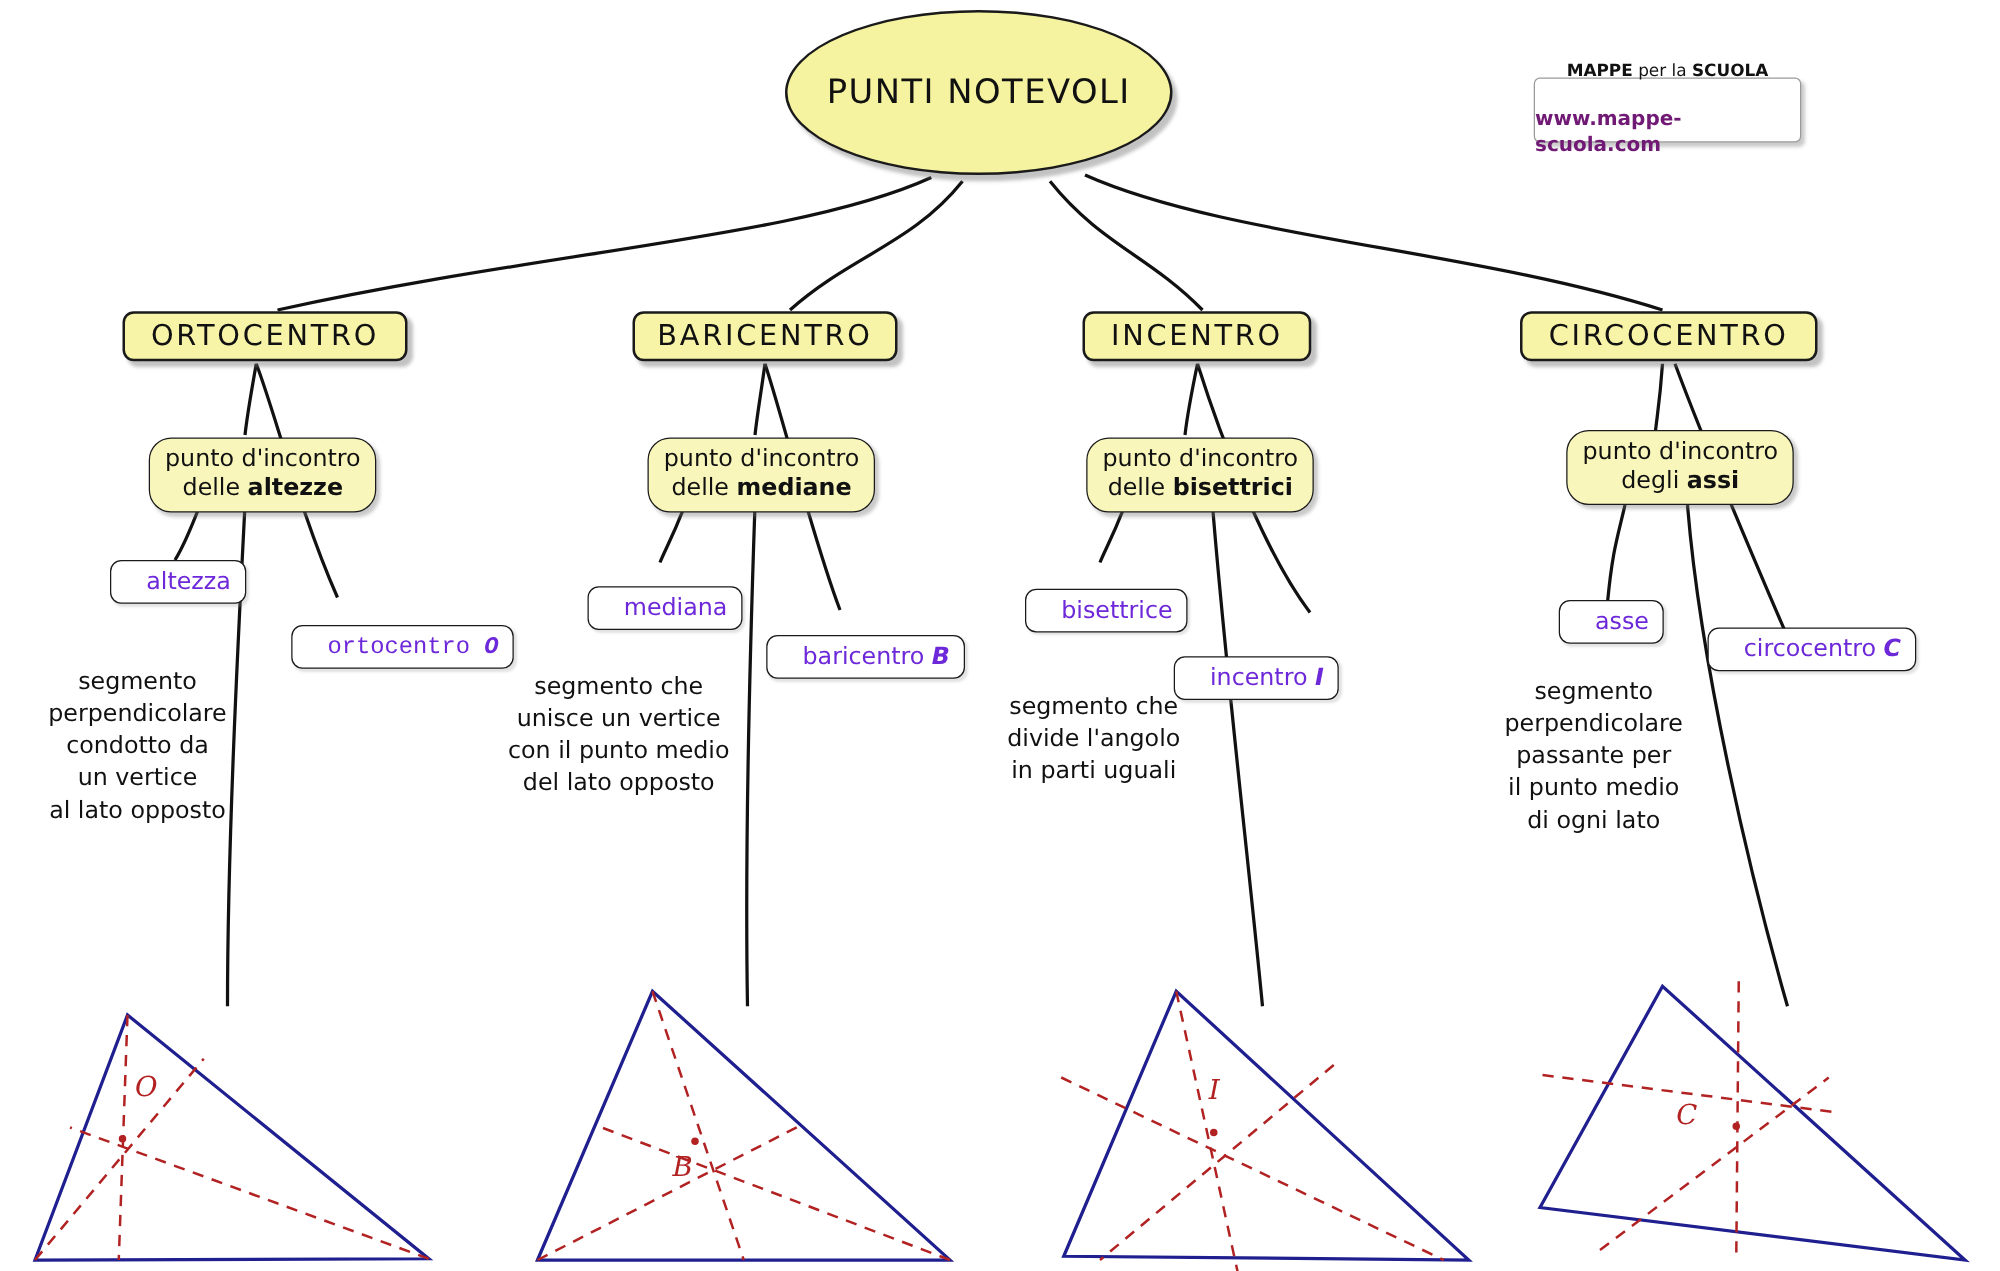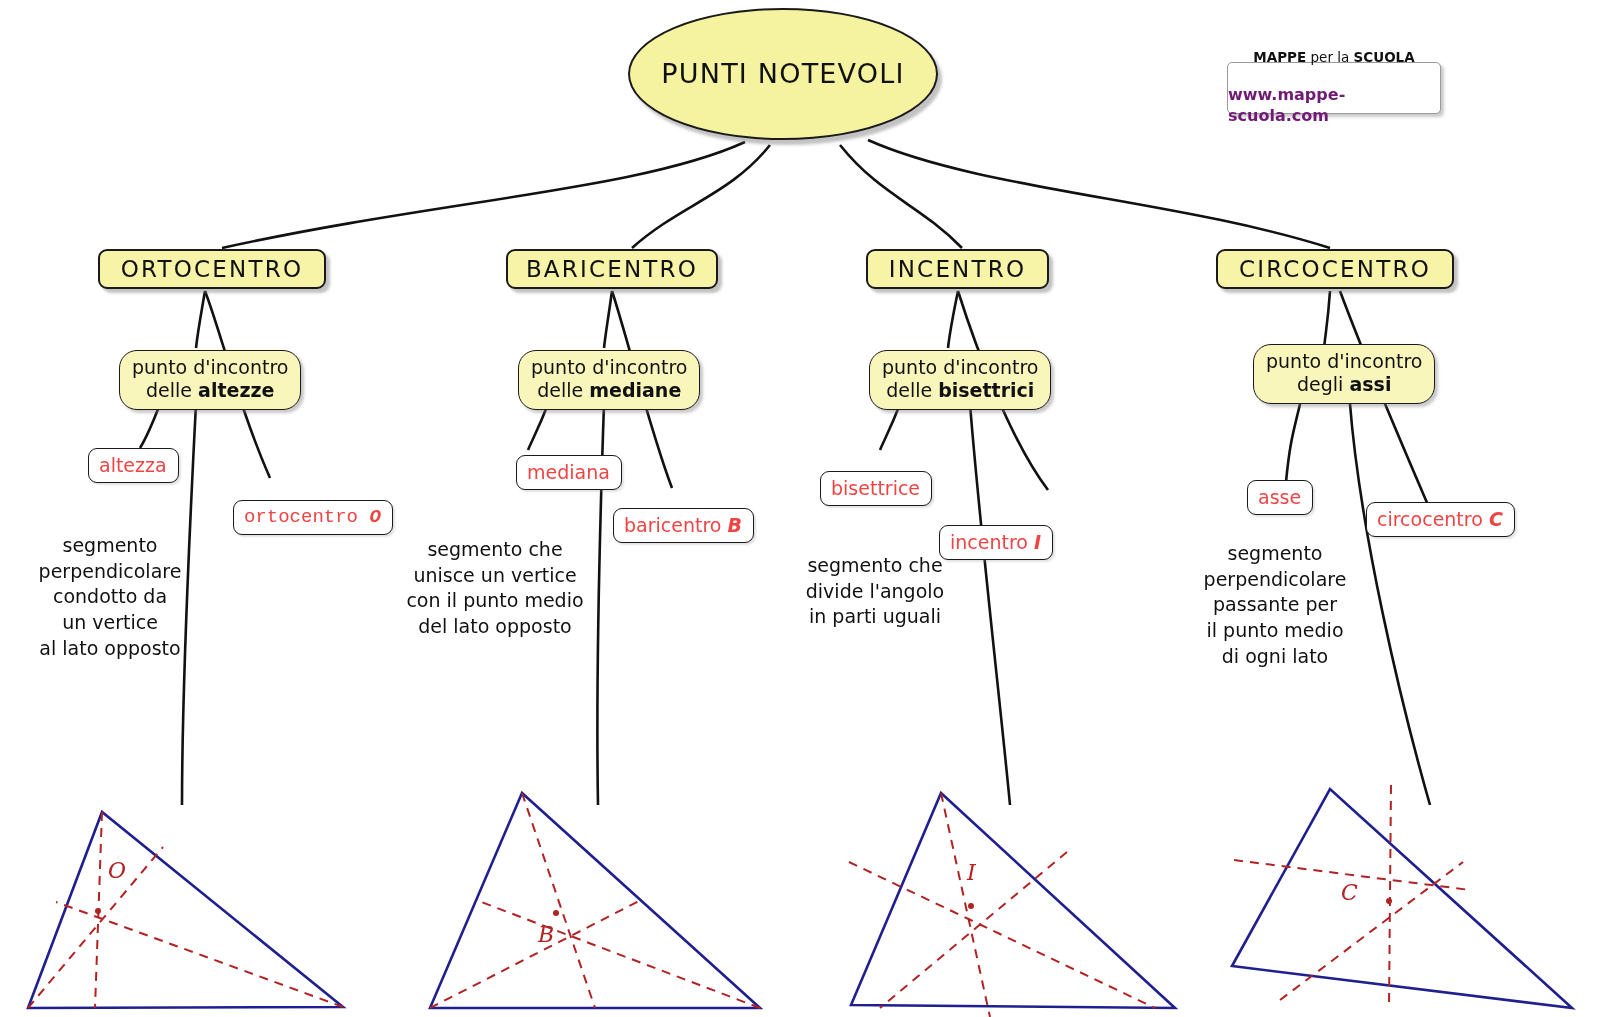--- a/index.html
+++ b/index.html
@@ -85,23 +85,23 @@
     font-size: 19px;
     line-height: 1.22;
     color: #111;
   }
   .lvl2 b { font-weight: bold; }
   
   .lvl3 {
     border-radius: 9px;
     background: #ffffff;
     border: 1.5px solid #1a1a1a;
-    padding: 5px 11px 6px 10px;
+    padding: 5px 11px 6px 28px;
     font-size: 19px;
-    color: #ef4444;
+    color: #6d28d9;
     box-shadow: 2px 2px 2px rgba(150,150,150,0.28);
   }
   .lvl3 i { font-style: italic; font-weight: bold; }
   
   .desc {
     position: absolute;
     font-size: 19px;
     line-height: 1.35;
     color: #111;
     text-align: center;
@@ -250,21 +250,21 @@
 al lato opposto</div>
   <div class="tri-label" style="left:108px; top:858px;">O</div>
 
   <div class="node lvl1" style="left:506px; top:249px; width:212px;">
     <span>BARICENTRO</span>
   </div>
   <div class="node lvl2" style="left:518px; top:350px;">
     <div>punto d'incontro</div>
     <div><span>delle </span><b>mediane</b></div>
   </div>
-  <div class="node lvl3" style="left:470px; top:455px;margin-left:46px;">
+  <div class="node lvl3" style="left:470px; top:469px;">
     <span>mediana</span>
   </div>
   <div class="node lvl3" style="left:613px; top:508px;">
     <span>baricentro </span><i>B</i>
   </div>
   <div class="desc" style="left:395px; top:537px; width:200px;">segmento che
 unisce un vertice
 con il punto medio
 del lato opposto</div>
   <div class="tri-label" style="left:538px; top:922px;">B</div>

